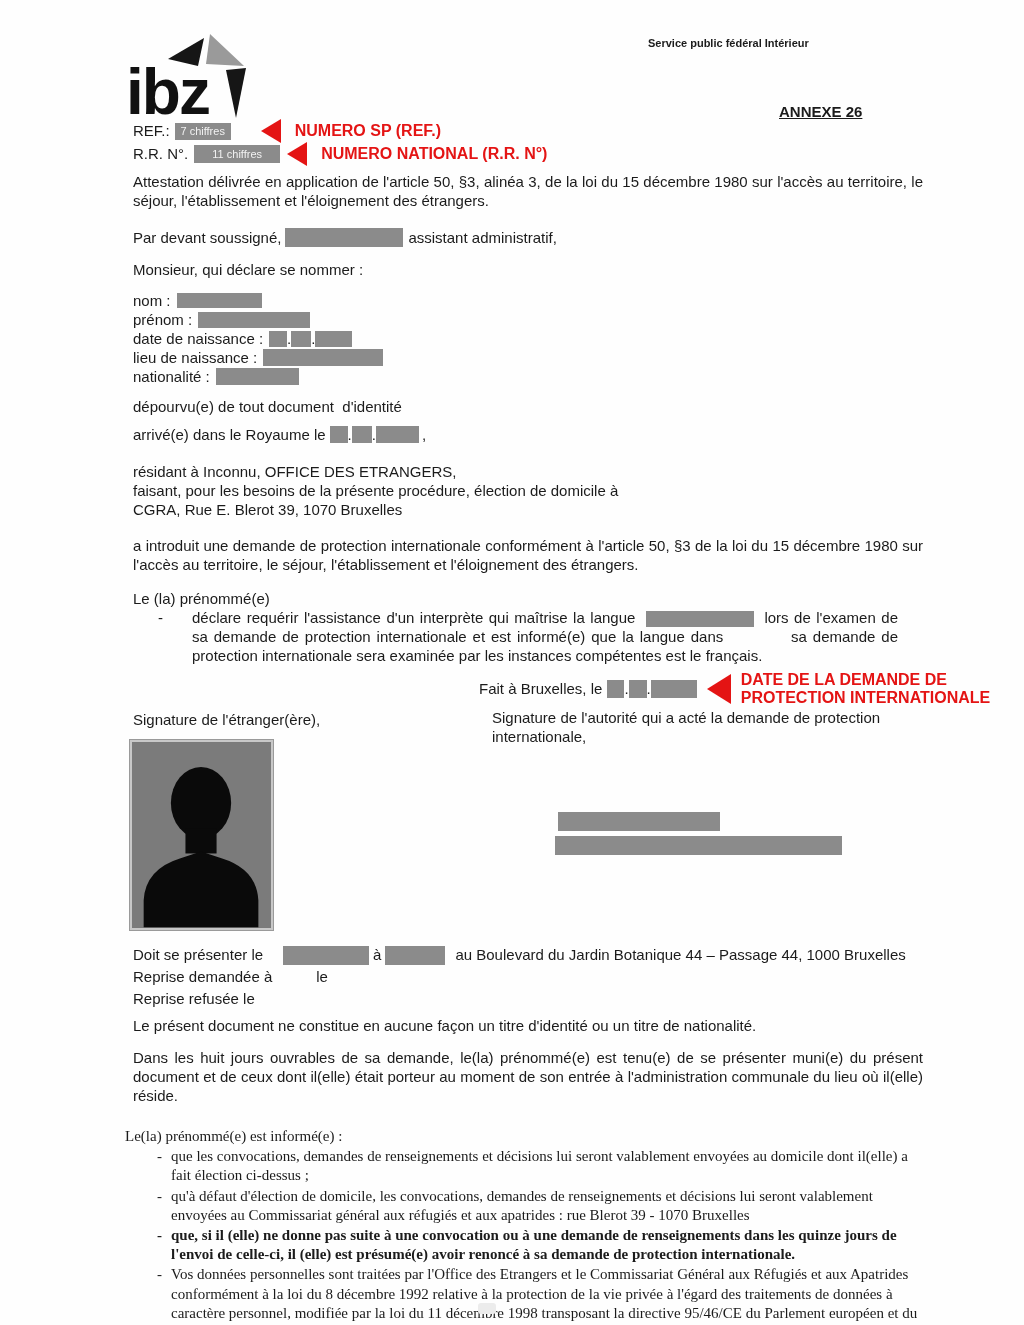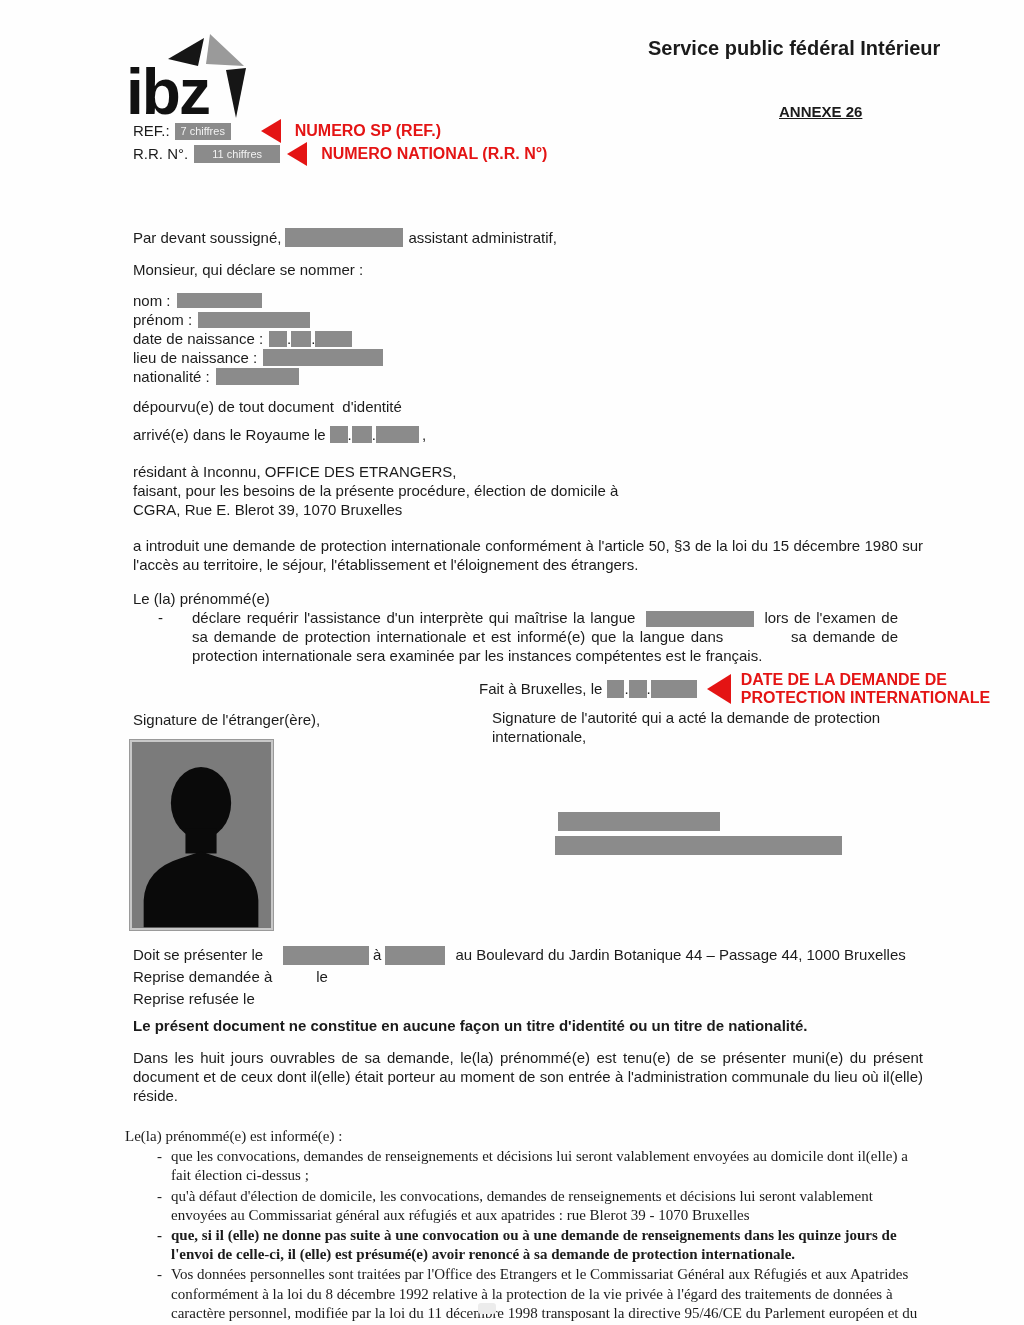--- a/index.html
+++ b/index.html
@@ -7,21 +7,21 @@
     --red:#e41414;
     --redact:#8b8b8b;
   }
   *{margin:0;padding:0;box-sizing:border-box;}
   html,body{background:#ffffff;}
   body{font-family:"Liberation Sans", sans-serif;color:var(--ink);}
   .page{position:relative;width:1024px;height:1325px;background:#fefefe;overflow:hidden;font-size:15px;line-height:1.28;}
   .abs{position:absolute;}
 
   
-  .service{left:648px;top:36px;font-weight:bold;font-size:20px;}
+  .service{left:648px;top:36px;font-weight:bold;font-size:11px;}
   .annexe{left:779px;top:102px;font-weight:bold;font-size:15px;text-decoration:underline;}
 
   
   .idline{display:flex;align-items:center;font-size:15px;}
   .refline{left:133px;top:119px;}
   .rrline{left:133px;top:142px;}
   .redact{background:var(--redact);display:inline-block;vertical-align:middle;text-align:center;}
   .chiffres{color:#f2f2f2;font-size:11px;display:inline-flex;align-items:center;justify-content:center;}
   .tri-left{width:0;height:0;border-top:12px solid transparent;border-bottom:12px solid transparent;border-right:20px solid var(--red);}
   .tri-big{border-top-width:15px;border-bottom-width:15px;border-right-width:24px;}
@@ -55,21 +55,21 @@
   
   .photo{left:130px;top:740px;width:143px;height:190px;background:#7b7b7b;border:2px solid #c8c8c8;outline:1px solid #9a9a9a;}
   .photo svg{display:block;width:100%;height:100%;}
 
   .bar1{left:558px;top:812px;width:162px;height:19px;}
   .bar2{left:555px;top:836px;width:287px;height:19px;}
 
   
   .p-doit{top:944px;}
   .p-doit .line{height:22px;display:flex;align-items:center;}
-  .p-titre{top:1016px;font-weight:bold;}
+  .p-titre{top:1016px;font-weight:normal;}
   .p-huitjours{top:1048px;}
 
   
   .footnotes{left:125px;top:1127px;width:806px;font-size:15px;line-height:1.28;font-family:Liberation Serif, serif;}
   .fn-item{display:flex;margin-top:1px;}
   .fn-dash{width:14px;flex:none;margin-left:32px;text-align:left;}
   .fn-text{flex:1;}
   .fn-item.bold{font-weight:bold;}
 
   .smudge{left:478px;top:1303px;width:18px;height:11px;background:#ececec;border-radius:3px;}
@@ -101,20 +101,21 @@
     <span class="red-label" style="margin-left:14px;">NUMERO SP (REF.)</span>
   </div>
 
   <div class="abs idline rrline">
     <span>R.R. N°.</span>
     <span class="redact chiffres" style="width:86px;height:18px;margin-left:6px;">11 chiffres</span>
     <span class="tri-left" style="margin-left:7px;"></span>
     <span class="red-label" style="margin-left:14px;">NUMERO NATIONAL (R.R. N°)</span>
   </div>
 
+  <div class="abs bodyblock just p-attestation">Attestation délivrée en application de l'article 50, §3, alinéa 3, de la loi du 15 décembre 1980 sur l'accès au territoire, le séjour, l'établissement et l'éloignement des étrangers.</div>
 
   <div class="abs bodyblock p-pardevant">
     <span>Par devant soussigné,</span>
     <span class="redact" style="width:118px;height:19px;margin:0 5px 0 4px;"></span>
     <span class="ital">assistant administratif,</span>
   </div>
 
   <div class="abs bodyblock p-monsieur">Monsieur, qui déclare se nommer :</div>
 
   <div class="abs bodyblock fields">

